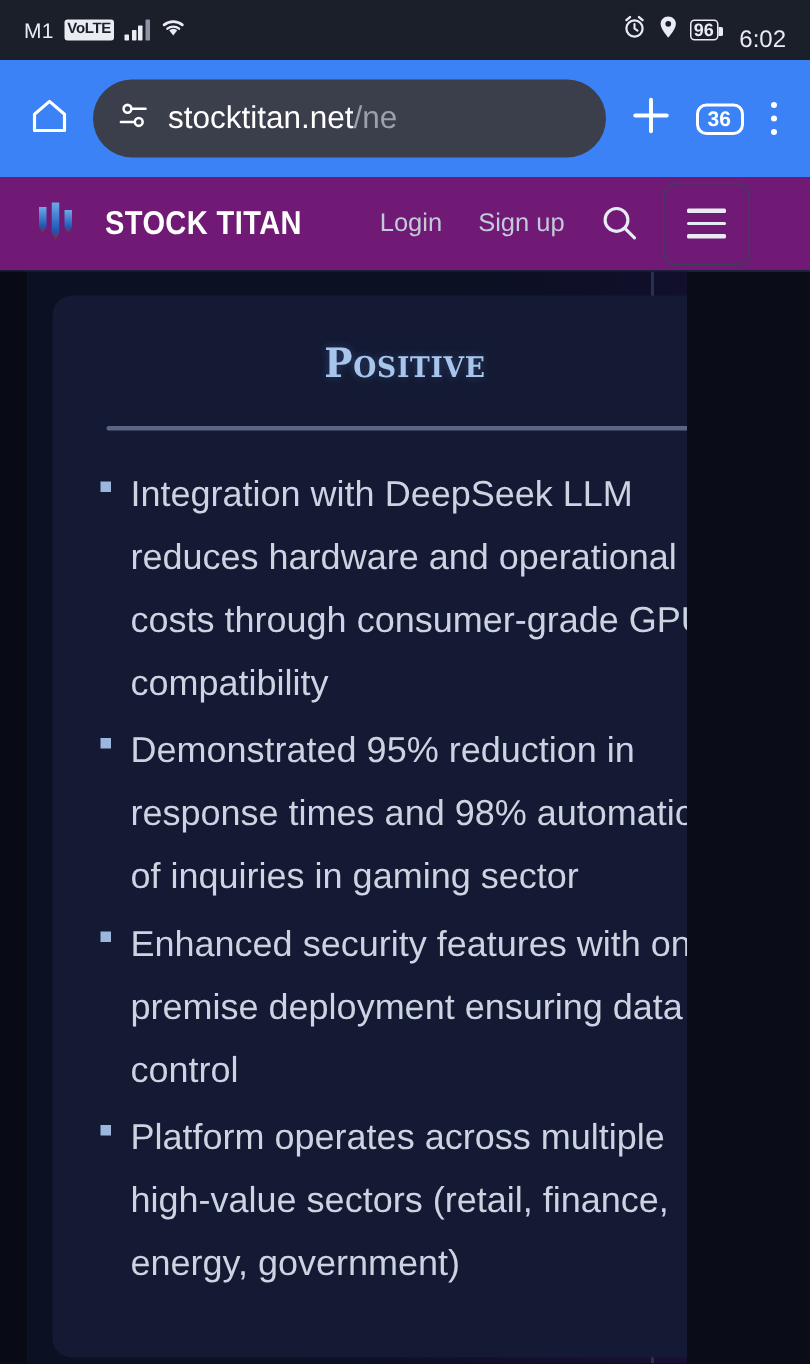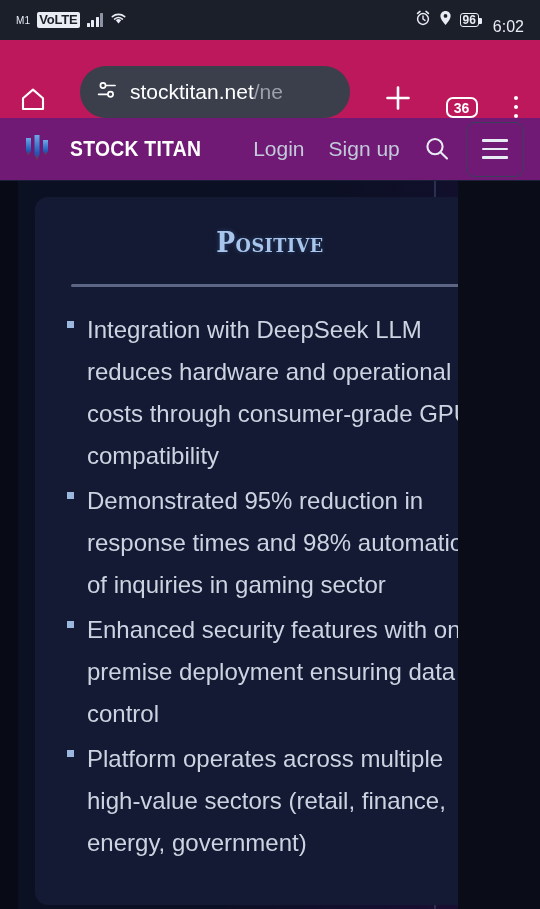--- a/index.html
+++ b/index.html
@@ -14,24 +14,24 @@
   
   .statusbar{
     height:40px; width:100%;
     background:#1b1f2a;
     display:flex; align-items:center;
     padding:0 16px;
     color:#e9ecf2;
   }
   .sb-left{ display:flex; align-items:center; gap:7px; }
   .sb-right{ margin-left:auto; display:flex; align-items:center; gap:8px; }
-  .carrier{ font-size:10px; letter-spacing:.2px; color:#e9ecf2; }
+  .carrier{ font-size:14px; letter-spacing:.2px; color:#e9ecf2; }
   .volte{
     background:#e9ecf2; color:#1b1f2a;
-    font-size:13px; font-weight:bold;
+    font-size:10px; font-weight:bold;
     border-radius:2px; padding:1px 2px;
     line-height:1.15; letter-spacing:-.2px;
   }
   .bars{ display:flex; align-items:flex-end; gap:1.5px; height:14px; }
   .bars i{ display:block; width:3px; background:#e9ecf2; border-radius:.5px; }
   .bars i:nth-child(1){ height:4px; }
   .bars i:nth-child(2){ height:7px; }
   .bars i:nth-child(3){ height:10px; }
   .bars i:nth-child(4){ height:14px; background:#8d93a3; }
   .battery{
@@ -43,23 +43,23 @@
   }
   .battery:after{
     content:""; position:absolute; right:-4px; top:4px;
     width:2.5px; height:6px; background:#e9ecf2; border-radius:0 1px 1px 0;
   }
   .clock{ font-size:16px; color:#e9ecf2; margin-left:6px;margin-top:13px; }
 
   
   .toolbar{
     height:78px; width:100%;
-    background:#be185d;
-    display:flex; align-items:flex-end;
-    padding:0 14px; gap:28px;
+    background:#3b82f6;
+    display:flex; align-items:center;
+    padding:0 14px; gap:10px;
   }
   .omnibox{
     flex:1; height:52px;
     background:#3b3f4c;
     border-radius:26px;
     display:flex; align-items:center;
     padding:0 16px; gap:12px;
     overflow:hidden; min-width:0;
   }
   .omnitext{
@@ -91,21 +91,21 @@
     flex:none; overflow:hidden;
   }
   .brand{
     font-family:"Liberation Sans Narrow","Liberation Sans",sans-serif;
     font-size:22px; font-weight:bold; color:#ffffff;
     letter-spacing:.3px; margin-left:10px;
     transform:scaleX(.88); transform-origin:left center;
     white-space:nowrap;
   }
   .navlink{
-    font-size:21px; color:#c2cada; white-space:nowrap;
+    font-size:17px; color:#c2cada; white-space:nowrap;
   }
   .nav-login{ margin-left:34px; }
   .nav-signup{ margin-left:24px; }
   .searchbtn{ margin-left:22px; display:flex; align-items:center; }
   .menubtn{
     margin-left:14px;
     width:58px; height:55px;
     border:1px solid #39405c; border-radius:9px;
     display:flex; align-items:center; justify-content:center;
     flex:none;

